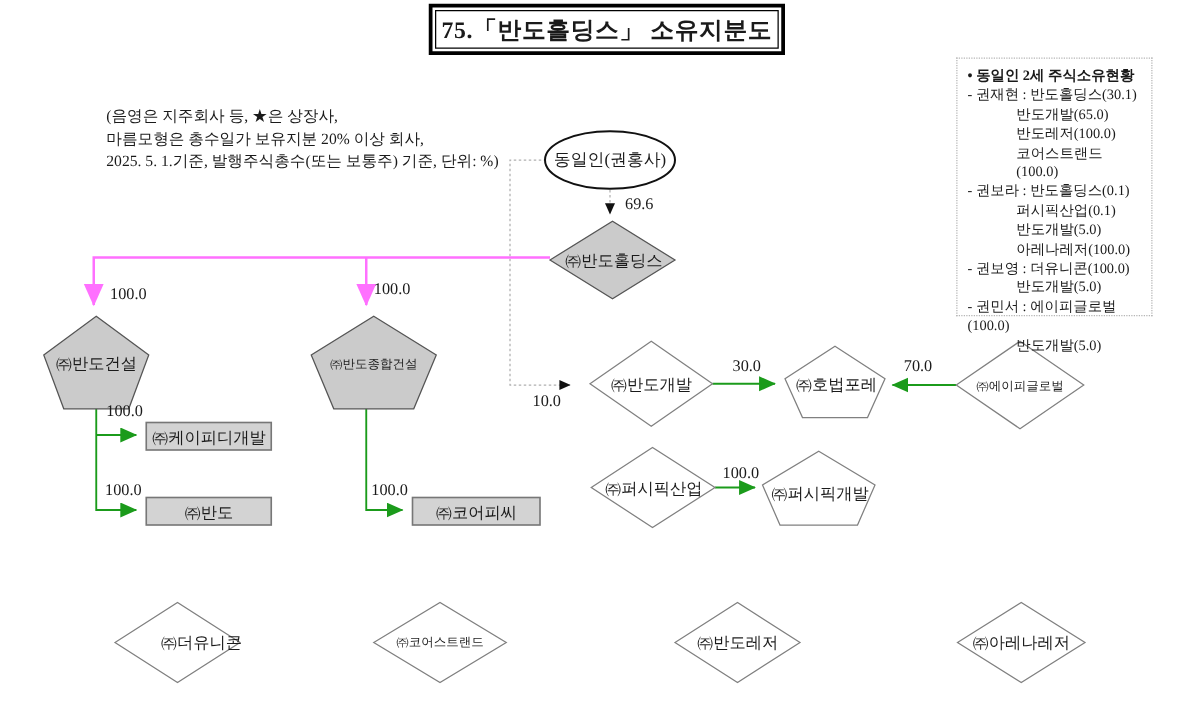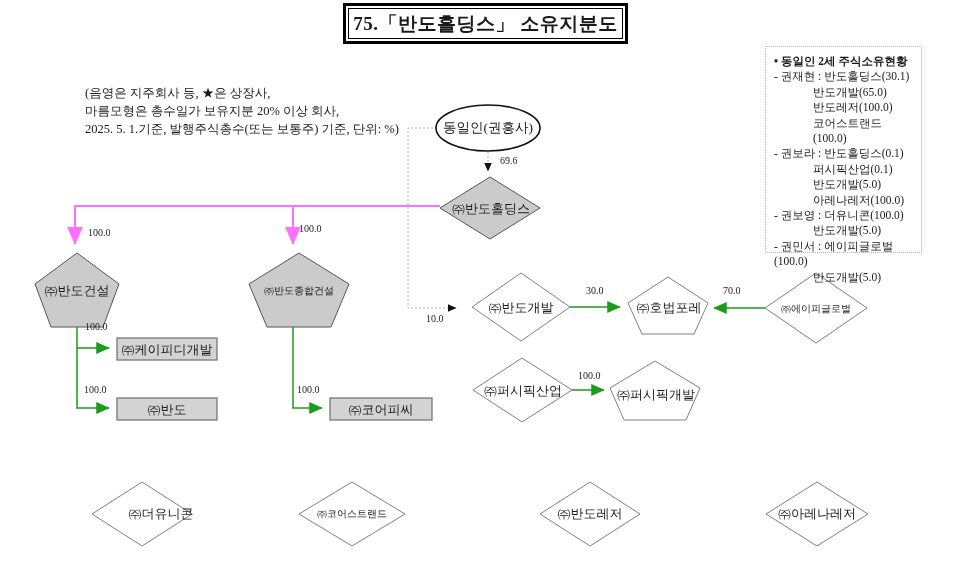--- a/index.html
+++ b/index.html
@@ -19,21 +19,21 @@
            font-size:11.5px;line-height:15.4px;}
   .infobox .bx-title{font-weight:bold;}
   #owner-box{left:652px;top:50px;width:111px;height:62px;padding:12px 8px 4px 8px;}
   #family-box{left:765px;top:46px;width:157px;height:207px;padding:7px 6px 4px 8px;}
   #family-box .ind{padding-left:39px;}
   
   .nlabel{position:absolute;transform:translate(-50%,-50%);font-size:13px;white-space:nowrap;z-index:2;}
   .nlabel.small{font-size:10px;}
   .nlabel.big{font-size:13.5px;}
   
-  .pct{position:absolute;font-size:10px;white-space:nowrap;z-index:2;}
+  .pct{position:absolute;font-size:13px;white-space:nowrap;z-index:2;}
 </style>
 </head>
 <body>
 
 <div id="stage">
 
   <svg width="960" height="566" viewBox="0 0 960 566">
     <defs>
       <marker id="ah-black" markerWidth="11" markerHeight="9" refX="8.5" refY="4" orient="auto">
         <path d="M0,0 L9,4 L0,8 z" fill="#111"></path>

